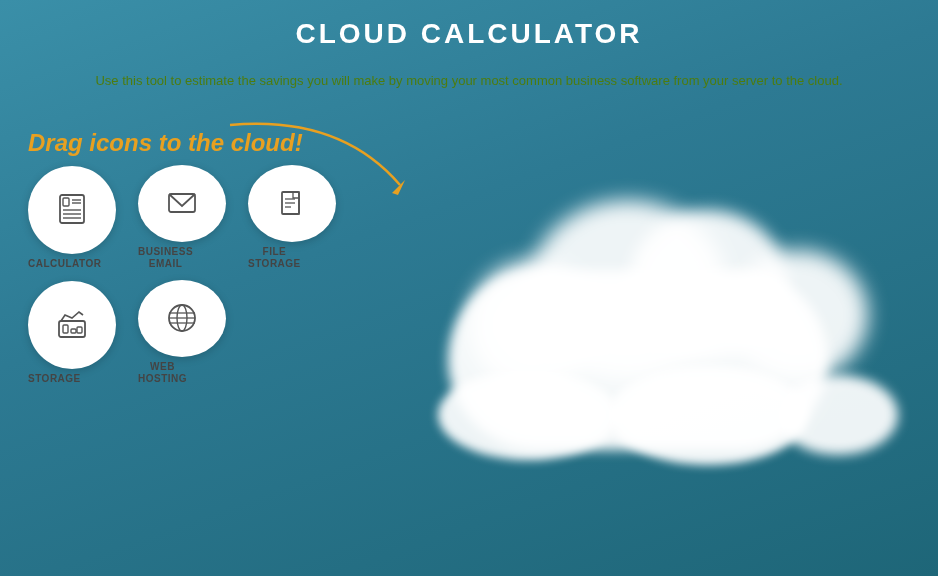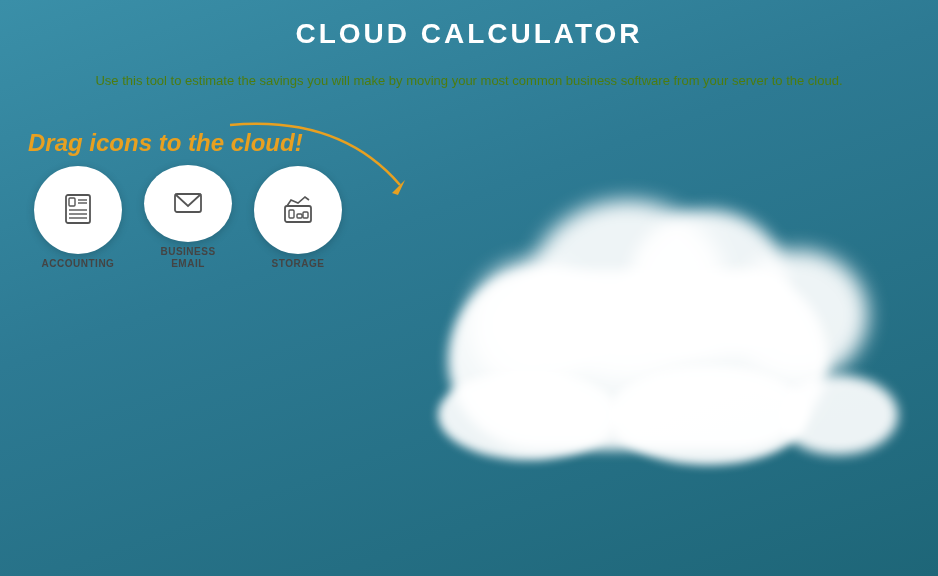--- a/index.html
+++ b/index.html
@@ -58,21 +58,21 @@
       display: grid;
       grid-template-columns: repeat(3, 100px);
       grid-template-rows: repeat(3, 105px);
       gap: 10px;
       padding: 10px;
     }
 
     .icon-item {
       display: flex;
       flex-direction: column;
-      align-items: center;
+      align-items: flex-start;
       justify-content: center;
       cursor: grab;
     }
 
     .icon-circle {
       width: 88px;
       height: 88px;
       background: #fff;
       border-radius: 50%;
       display: flex;
@@ -205,51 +205,76 @@
       <svg class="icon-svg" viewBox="0 0 34 34" fill="none">
         <rect x="5" y="3" width="24" height="28" rx="2" stroke="#555" stroke-width="1.8" fill="none"></rect>
         <rect x="8" y="6" width="6" height="8" rx="1" stroke="#555" stroke-width="1.4" fill="none"></rect>
         <line x1="17" y1="8" x2="26" y2="8" stroke="#555" stroke-width="1.4"></line>
         <line x1="17" y1="11" x2="26" y2="11" stroke="#555" stroke-width="1.4"></line>
         <line x1="8" y1="18" x2="26" y2="18" stroke="#555" stroke-width="1.4"></line>
         <line x1="8" y1="22" x2="26" y2="22" stroke="#555" stroke-width="1.4"></line>
         <line x1="8" y1="26" x2="26" y2="26" stroke="#555" stroke-width="1.4"></line>
       </svg>
     </div>
-    <div class="icon-label">ACCOUNTING</div>
+    <div class="icon-label">CALCULATOR</div>
   </div>
 
   <div class="icon-item">
     <div class="icon-circle">
       <svg class="icon-svg" viewBox="0 0 34 34" fill="none">
         <rect x="4" y="8" width="26" height="18" rx="2" stroke="#555" stroke-width="1.8" fill="none"></rect>
         <polyline points="4,8 17,20 30,8" stroke="#555" stroke-width="1.8" fill="none"></polyline>
       </svg>
     </div>
     <div class="icon-label">BUSINESS<br>EMAIL</div>
   </div>
 
 
 
+  <div class="icon-item">
+    <div class="icon-circle">
+      <svg class="icon-svg" viewBox="0 0 34 34" fill="none">
+        <rect x="7" y="6" width="17" height="22" rx="1" stroke="#555" stroke-width="1.8" fill="none"></rect>
+        <polyline points="18,6 24,6 24,28 11,28" stroke="#555" stroke-width="1.5" fill="none"></polyline>
+        <line x1="10" y1="13" x2="20" y2="13" stroke="#555" stroke-width="1.3"></line>
+        <line x1="10" y1="17" x2="20" y2="17" stroke="#555" stroke-width="1.3"></line>
+        <line x1="10" y1="21" x2="16" y2="21" stroke="#555" stroke-width="1.3"></line>
+        <polyline points="18,6 18,12 24,12" stroke="#555" stroke-width="1.3" fill="none"></polyline>
+      </svg>
+    </div>
+    <div class="icon-label">FILE<br>STORAGE</div>
+  </div>
 
 
   <div class="icon-item">
     <div class="icon-circle">
       <svg class="icon-svg" viewBox="0 0 34 34" fill="none">
         <rect x="4" y="14" width="26" height="16" rx="2" stroke="#555" stroke-width="1.8" fill="none"></rect>
         <rect x="8" y="18" width="5" height="8" rx="1" stroke="#555" stroke-width="1.4" fill="none"></rect>
         <rect x="16" y="22" width="5" height="4" rx="1" stroke="#555" stroke-width="1.4" fill="none"></rect>
         <rect x="22" y="20" width="5" height="6" rx="1" stroke="#555" stroke-width="1.4" fill="none"></rect>
         <polyline points="6,14 10,8 17,11 24,5 28,8" stroke="#555" stroke-width="1.6" fill="none"></polyline>
       </svg>
     </div>
     <div class="icon-label">STORAGE</div>
   </div>
 
 
+  <div class="icon-item">
+    <div class="icon-circle">
+      <svg class="icon-svg" viewBox="0 0 34 34" fill="none">
+        <ellipse cx="17" cy="17" rx="13" ry="13" stroke="#555" stroke-width="1.8" fill="none"></ellipse>
+        <ellipse cx="17" cy="17" rx="5" ry="13" stroke="#555" stroke-width="1.4" fill="none"></ellipse>
+        <line x1="4" y1="12" x2="30" y2="12" stroke="#555" stroke-width="1.3"></line>
+        <line x1="4" y1="17" x2="30" y2="17" stroke="#555" stroke-width="1.3"></line>
+        <line x1="4" y1="22" x2="30" y2="22" stroke="#555" stroke-width="1.3"></line>
+      </svg>
+    </div>
+    <div class="icon-label">WEB<br>HOSTING</div>
+  </div>
 
 </div>
 
 <div class="cloud-container">
   <div class="cloud cloud-top3"></div>
   <div class="cloud cloud-top1"></div>
   <div class="cloud cloud-top2"></div>
   <div class="cloud cloud-top4"></div>
   <div class="cloud cloud-main"></div>
   <div class="cloud cloud-bot1"></div>

